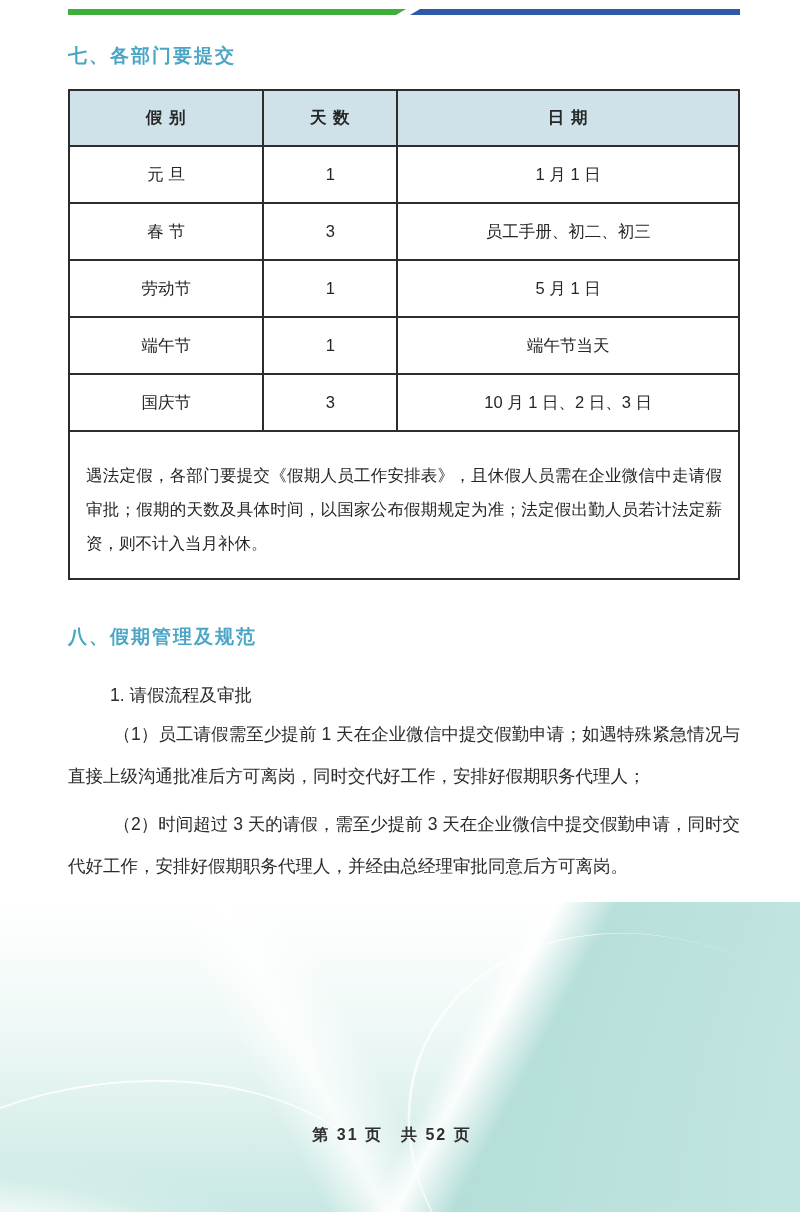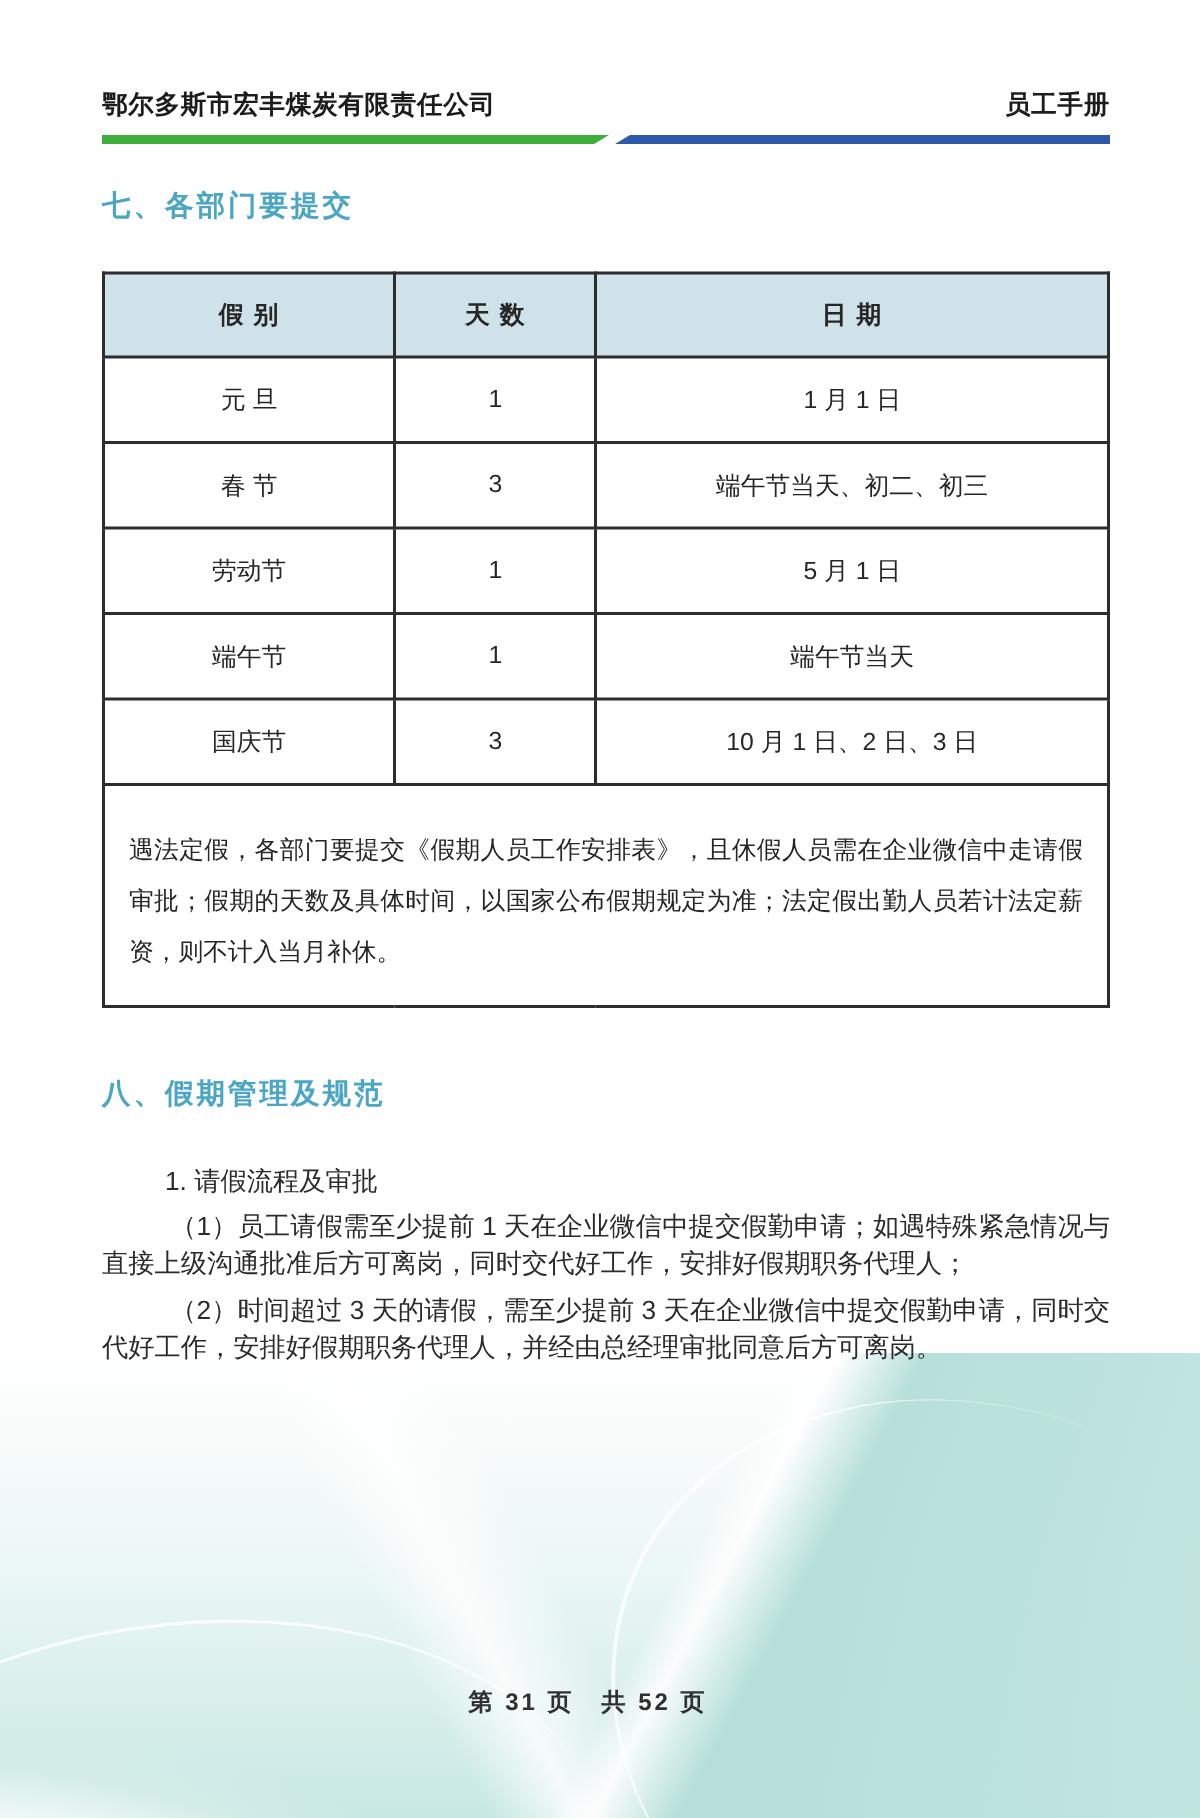--- a/index.html
+++ b/index.html
@@ -49,65 +49,61 @@
     clip-path:polygon(10px 0, 100% 0, 100% 100%, 0 100%);
   }
   .section-title {
     font-size:19px; font-weight:bold; color:var(--section-color);
     letter-spacing:2px;
   }
   .title-7 { margin-top:28px; }
   .title-8 { margin-top:44px; }
   
   table.holiday-table {
-    margin-top:31px; width:672px; border-collapse:collapse;
+    margin-top:20px; width:672px; border-collapse:collapse;
     font-size:16.5px; color:#262626;
   }
   .holiday-table th, .holiday-table td {
     border:2px solid #2d2d2d; text-align:center; vertical-align:middle;
   }
   .holiday-table thead th {
     height:56px; background:var(--th-bg); font-weight:bold;
     letter-spacing:1px;
   }
   .holiday-table tbody td { height:57px; }
   .holiday-table td.note-cell {
     height:146px; text-align:left; padding:26px 16px 18px 16px;
     line-height:34px; font-size:16.5px; text-align:justify;
   }
   
   .sub-item {
     margin-top:33px; padding-left:42px; font-size:17.5px; color:#2b2b2b;
   }
   .para {
-    margin-top:6px; font-size:17.5px; line-height:25px; color:#2b2b2b;
+    margin-top:6px; font-size:17.5px; line-height:42px; color:#2b2b2b;
     text-align:justify; text-indent:2.6em;
   }
   
   .page-footer {
     position:absolute; left:0; right:16px; bottom:66px; text-align:center;
     font-weight:bold; font-size:16px; color:#303030; letter-spacing:2px;
   }
 </style>
 </head>
 <body>
 
 <div class="page" style="--accent-green: #3fae3b; --accent-blue: #2e59a8; --section-color: #4ba6c5; --th-bg: #cfe2e9;">
 
   <div class="bg-decor">
     <div class="bg-arc1"></div>
     <div class="bg-arc2"></div>
   </div>
 
   <div class="content">
 
-    <div class="doc-header">
-      <span>鄂尔多斯市宏丰煤炭有限责任公司</span>
-      <span>员工手册</span>
-    </div>
 
     <div class="divider">
       <div class="seg-green"></div>
       <div class="seg-blue"></div>
     </div>
 
     <h2 class="section-title title-7">七、各部门要提交</h2>
 
     <table class="holiday-table">
       <colgroup>
@@ -124,21 +120,21 @@
       </thead>
       <tbody>
         <tr>
           <td>元 旦</td>
           <td>1</td>
           <td>1 月 1 日</td>
         </tr>
         <tr>
           <td>春 节</td>
           <td>3</td>
-          <td>端午节当天、初二、初三</td>
+          <td>员工手册、初二、初三</td>
         </tr>
         <tr>
           <td>劳动节</td>
           <td>1</td>
           <td>5 月 1 日</td>
         </tr>
         <tr>
           <td>端午节</td>
           <td>1</td>
           <td>端午节当天</td>

